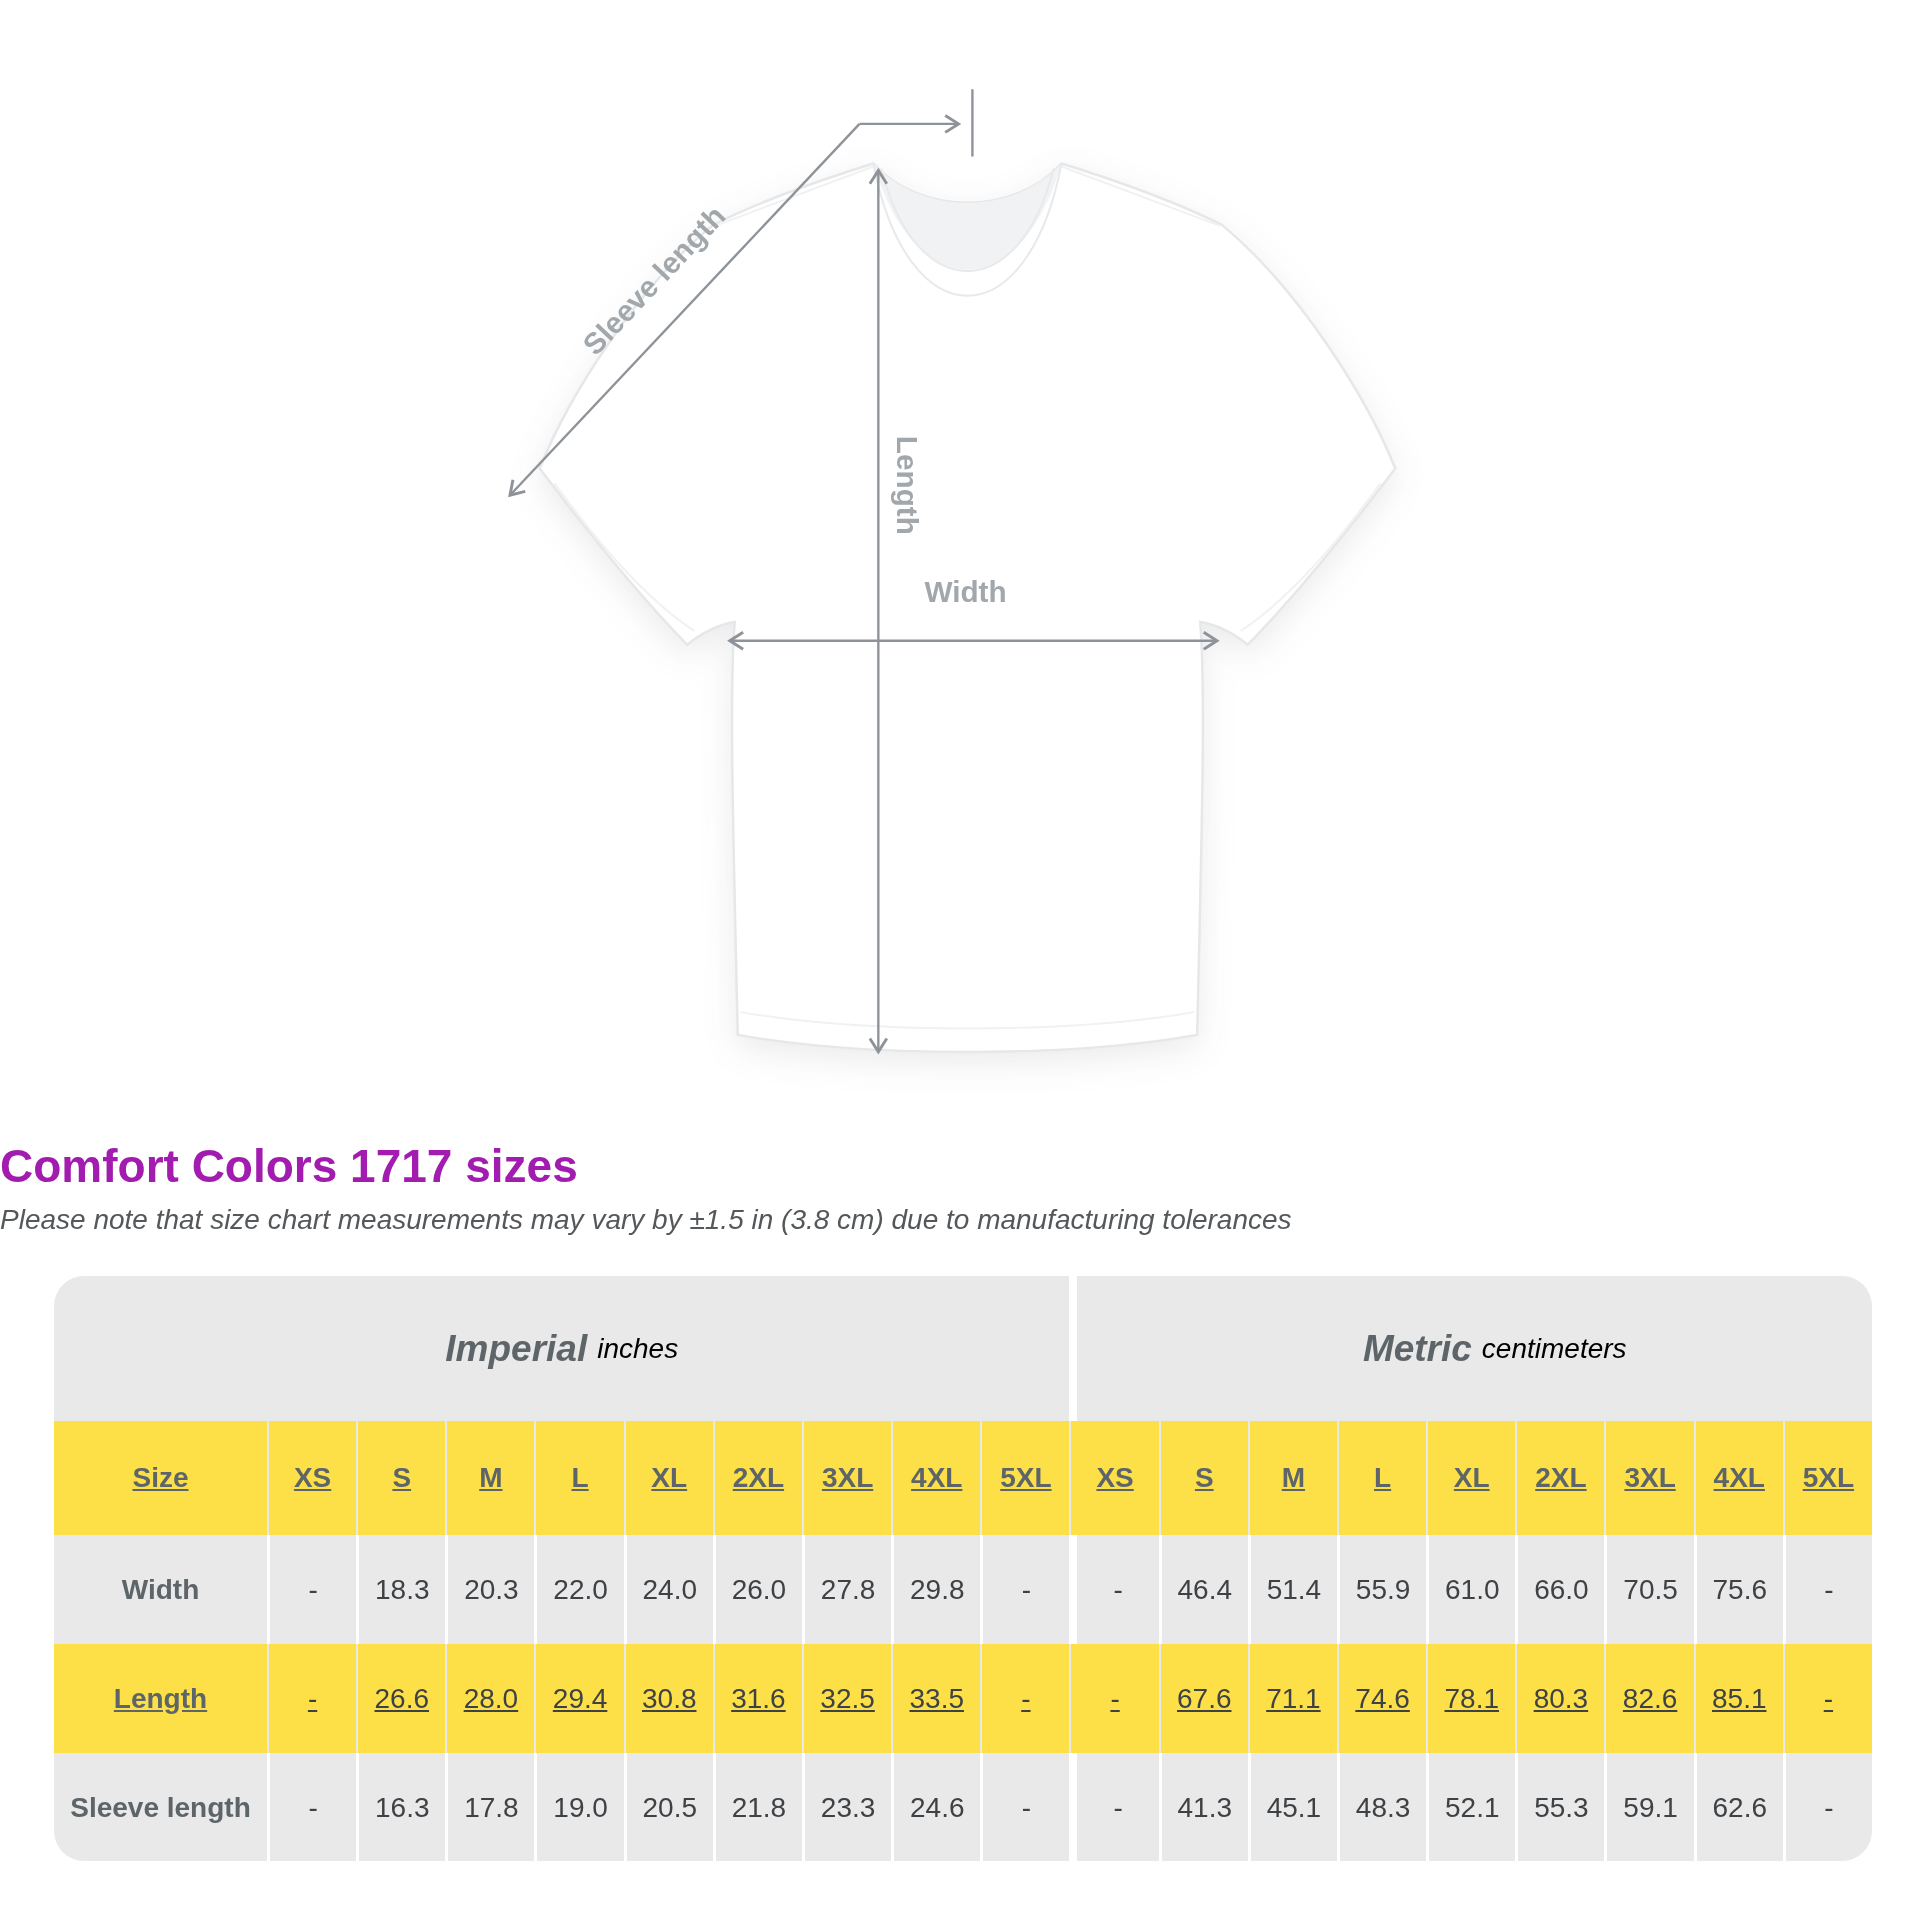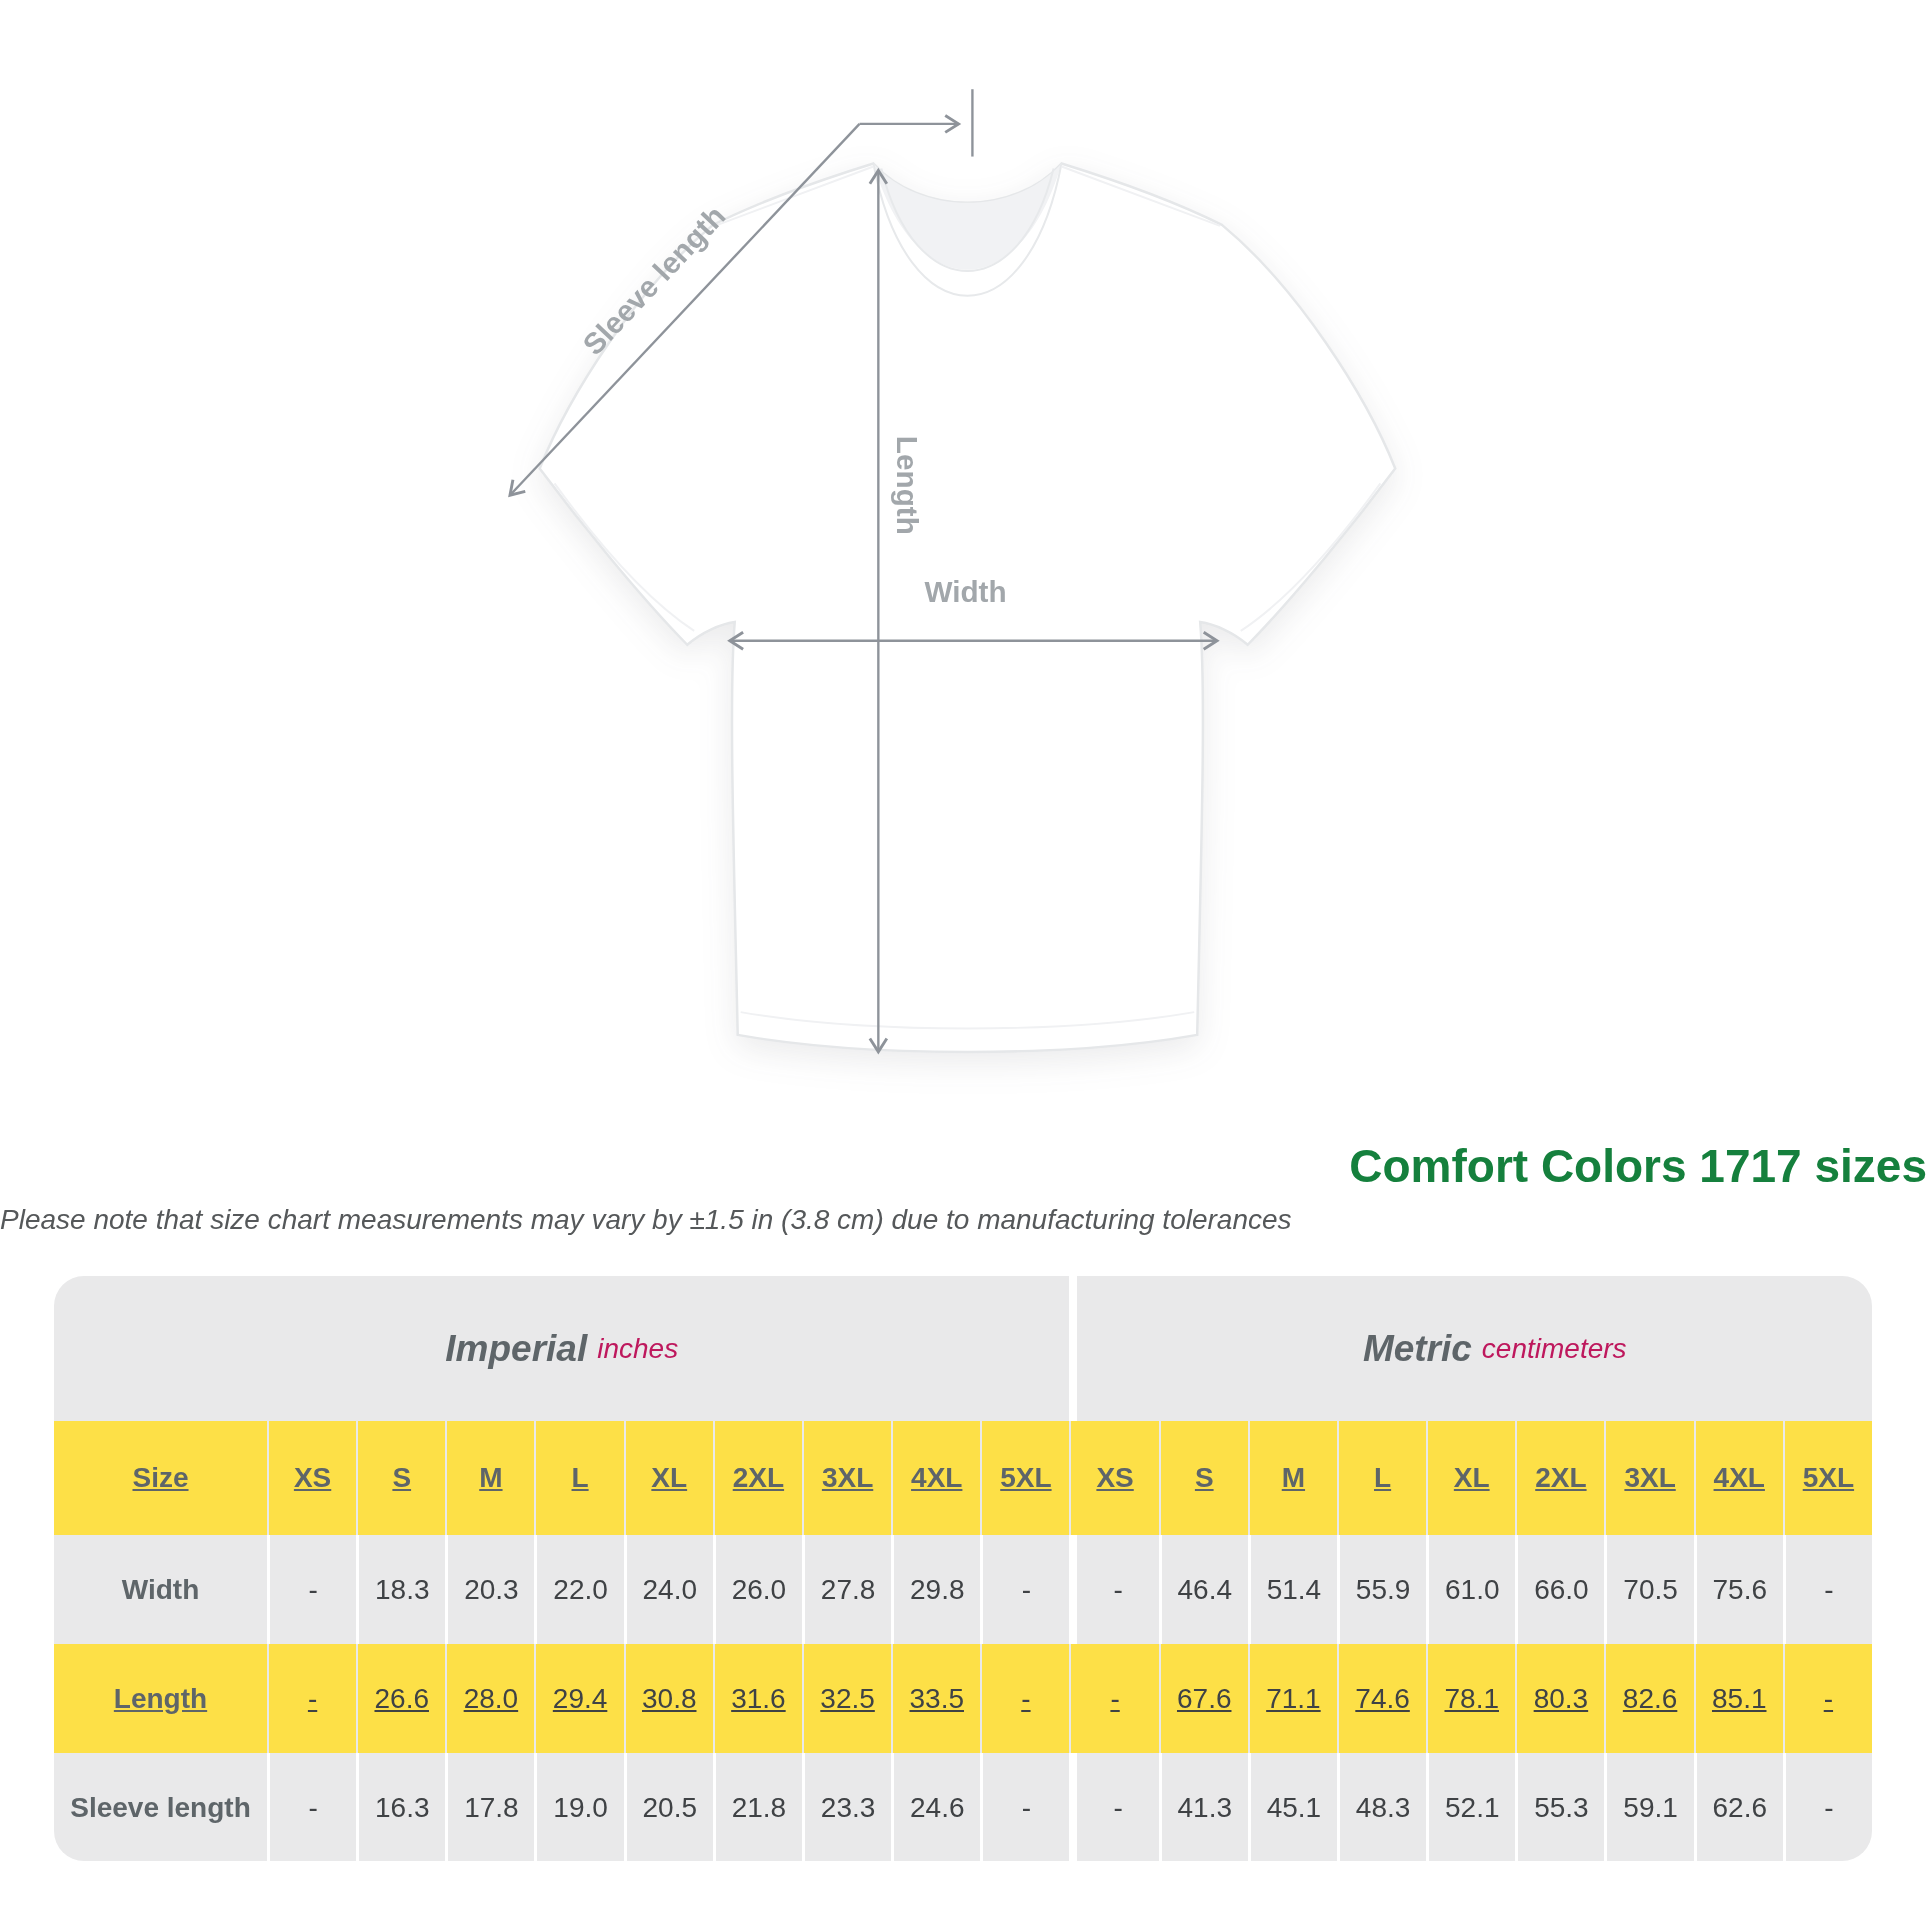--- a/index.html
+++ b/index.html
@@ -2,38 +2,38 @@
 <html><head>
 <meta charset="utf-8">
 <style>
   html,body{margin:0;padding:0;background:#fff;}
   .page{
     width:1927px;height:1927px;position:relative;overflow:hidden;background:#ffffff;
     font-family:"Liberation Sans","DejaVu Sans",sans-serif;
   }
   .diagram{position:absolute;left:0;top:0;width:1927px;height:1238px;}
   .page-title{
-    position:absolute;left:0;top:1139px;width:100%;text-align:right;
-    font-size:46px;font-weight:bold;color:#15803d;letter-spacing:0px;
+    position:absolute;left:0;top:1139px;width:100%;text-align:left;
+    font-size:46px;font-weight:bold;color:#a21caf;letter-spacing:0px;
   }
   .page-subtitle{
     position:absolute;left:0;top:1204px;width:100%;text-align:left;
     font-size:28px;font-style:italic;color:#55585a;
   }
   .sizetable{
     position:absolute;left:54px;top:1276px;width:1818px;height:585px;
     display:grid;grid-template-columns:213px repeat(18,1fr);
     grid-template-rows:145px 114px 109px 109px 109px;
     border-radius:30px;overflow:hidden;
   }
   .band{background:#e9e9ea;display:flex;flex-direction:row;align-items:center;justify-content:center;gap:10px;}
   .band-imp{grid-column:1/11;}
   .band-met{grid-column:11/20;border-left:8px solid #ffffff;padding-left:40px;}
   .band-title{font-size:37px;font-weight:bold;font-style:italic;color:#5e6569;}
-  .band-units{font-size:28px;font-style:italic;color:#be185d;}
+  .band-units{font-size:28px;font-style:italic;color:#000000;}
   .cell{display:flex;align-items:center;justify-content:center;font-size:28px;min-width:0;}
   .rw{background:#fde047;text-decoration:underline;}
   .rg{background:#e9e9ea;}
   .rw.s{border-left:2px solid #e9e9ea;}
   .rg.s{border-left:3px solid #ffffff;}
   .rw.m{border-left:2px solid #e9e9ea;}
   .rg.m{border-left:8px solid #ffffff;}
   .lab{font-weight:bold;color:#5e6569;}
   .val{color:#3f4245;}
   .shirt-outline{fill:#ffffff;stroke:#e5e7e9;stroke-width:2.5;filter:drop-shadow(0px 10px 16px rgba(60,60,70,0.10));}

